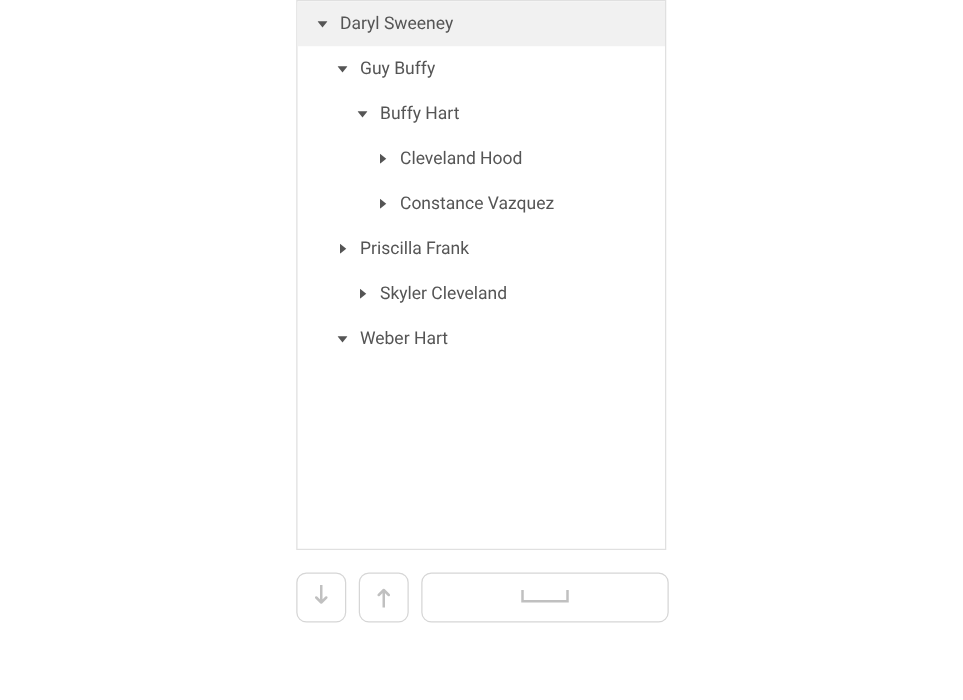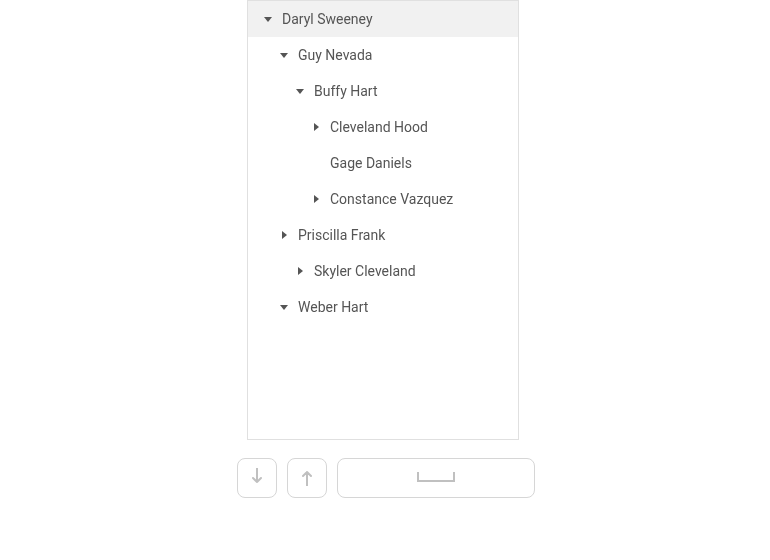--- a/index.html
+++ b/index.html
@@ -11,23 +11,23 @@
       font-family: -apple-system, BlinkMacSystemFont, "Segoe UI", Roboto, Helvetica, Arial, sans-serif;
       font-size: 14px;
       color: #444;
       background: #fff;
       width: 770px;
       height: 560px;
       position: relative;
     }
     .tree-container {
       position: absolute;
-      left: 247px;
+      left: 237px;
       top: 0;
-      width: 272px;
+      width: 296px;
       height: 440px;
       border: 1px solid #e0e0e0;
       overflow-y: scroll;
       overflow-x: hidden;
       background: #fff;
     }
     .tree-container::-webkit-scrollbar {
       width: 12px;
     }
     .tree-container::-webkit-scrollbar-track {
@@ -113,21 +113,21 @@
       </span>
       <span class="tree-label">Daryl Sweeney</span>
     </div>
     <div class="tree-row">
       <span class="indent"></span>
       <span class="expand-icon">
         <svg width="8" height="8" viewBox="0 0 8 8">
           <path d="M0 2 L8 2 L4 7 Z"></path>
         </svg>
       </span>
-      <span class="tree-label">Guy Nevada</span>
+      <span class="tree-label">Guy Buffy</span>
     </div>
     <div class="tree-row">
       <span class="indent"></span>
       <span class="indent"></span>
       <span class="expand-icon">
         <svg width="8" height="8" viewBox="0 0 8 8">
           <path d="M0 2 L8 2 L4 7 Z"></path>
         </svg>
       </span>
       <span class="tree-label">Buffy Hart</span>
@@ -135,27 +135,20 @@
     <div class="tree-row">
       <span class="indent"></span>
       <span class="indent"></span>
       <span class="indent"></span>
       <span class="expand-icon">
         <svg width="8" height="8" viewBox="0 0 8 8">
           <path d="M2 0 L7 4 L2 8 Z"></path>
         </svg>
       </span>
       <span class="tree-label">Cleveland Hood</span>
-    </div>
-    <div class="tree-row">
-      <span class="indent"></span>
-      <span class="indent"></span>
-      <span class="indent"></span>
-      <span class="expand-icon blank"></span>
-      <span class="tree-label">Gage Daniels</span>
     </div>
     <div class="tree-row">
       <span class="indent"></span>
       <span class="indent"></span>
       <span class="indent"></span>
       <span class="expand-icon">
         <svg width="8" height="8" viewBox="0 0 8 8">
           <path d="M2 0 L7 4 L2 8 Z"></path>
         </svg>
       </span>

